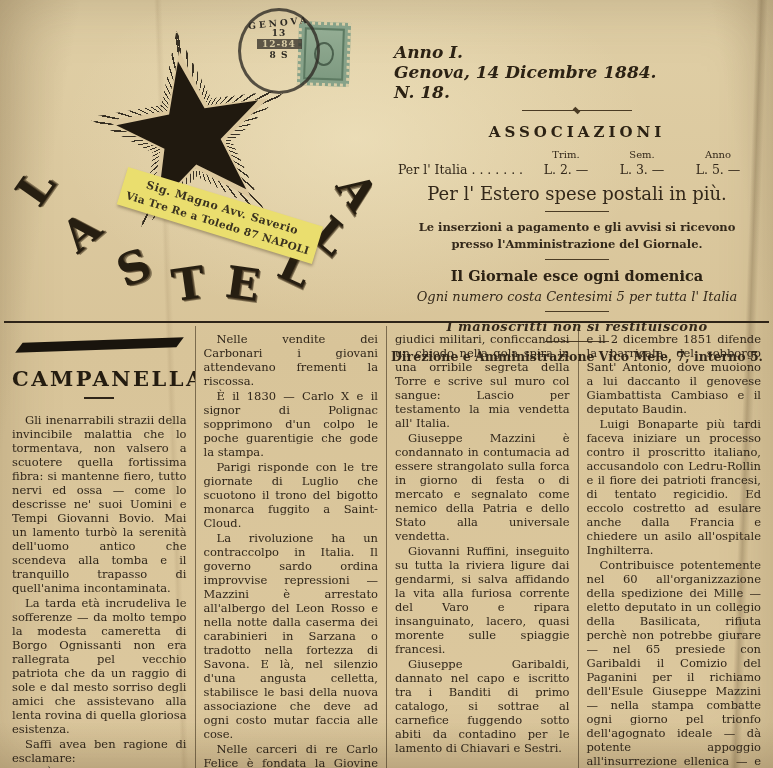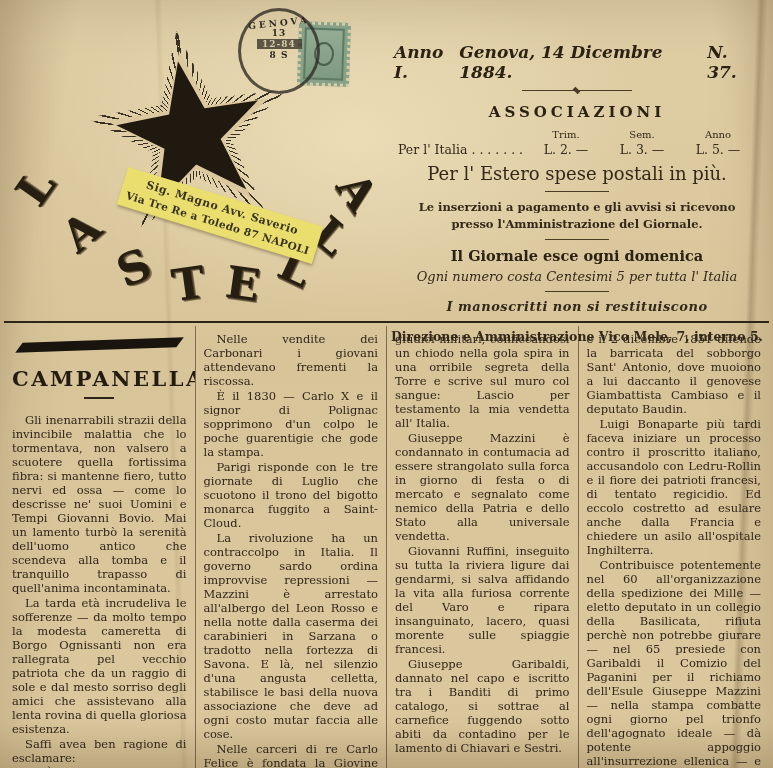--- a/index.html
+++ b/index.html
@@ -46,21 +46,21 @@
   .stamp-oval{position:absolute;left:8px;top:12px;right:8px;bottom:12px;border-radius:50%;
     border:2px solid rgba(60,80,62,.8);}
   .postmark{position:absolute;left:238px;top:8px;width:76px;height:80px;border-radius:50%;
     border:3px solid rgba(48,44,38,.8);z-index:3;text-align:center;color:#2f2b24;}
   .pm-city{display:block;margin-top:7px;font-size:9px;font-weight:bold;letter-spacing:3px;transform:rotate(-6deg);}
   .pm-line{display:block;font-size:9px;font-weight:bold;letter-spacing:1px;}
   .pm-bar{margin:1px auto;width:45px;background:rgba(48,44,38,.75);color:#d8cca5;font-size:9px;font-weight:bold;}
   
   .tr-head{position:absolute;left:388px;top:42px;width:378px;}
   .dateline{display:flex;align-items:baseline;
-    font-style:italic;font-weight:bold;font-size:17px;color:#2c2214;padding:0 6px;}
+    font-style:italic;font-weight:bold;font-size:17px;color:#2c2214;padding:0 6px;flex-direction:column;}
   .orn{position:relative;width:110px;height:9px;margin:4px auto 8px;}
   .orn::before{content:"";position:absolute;left:0;right:0;top:4px;height:1px;background:#4a3b24;}
   .orn::after{content:"";position:absolute;left:50%;top:1px;width:7px;height:7px;margin-left:-4px;
     background:#4a3b24;transform:rotate(45deg) scaleY(.55);}
   .assoc-title{text-align:center;font-weight:bold;font-size:15px;letter-spacing:4px;color:#2c2214;margin:6px 0 8px;}
   .price-row{display:flex;align-items:flex-end;font-size:12.5px;padding:0 10px;}
   .price-label{flex:1;white-space:nowrap;}
   .price-col{width:76px;text-align:center;}
   .price-period{font-size:10px;display:block;margin-bottom:2px;}
   .price-amount{font-size:12.5px;display:block;}
@@ -117,21 +117,21 @@
     <div class="addr-label">
       <div class="a1">Sig. Magno Avv. Saverio</div>
       <div class="a2">Via Tre Re a Toledo 87 NAPOLI</div>
     </div>
   </div>
 
   <div class="tr-head">
     <div class="dateline">
       <span>Anno I.</span>
       <span>Genova, 14 Dicembre 1884.</span>
-      <span>N. 37.</span>
+      <span>N. 18.</span>
     </div>
     <div class="orn"></div>
 
     <div class="assoc-title">ASSOCIAZIONI</div>
 
     <div class="price-row">
       <span class="price-label">Per l' Italia . . . . . . .</span>
       <span class="price-col">
         <span class="price-period">Trim.</span>
         <span class="price-amount">L. 2. —</span>

